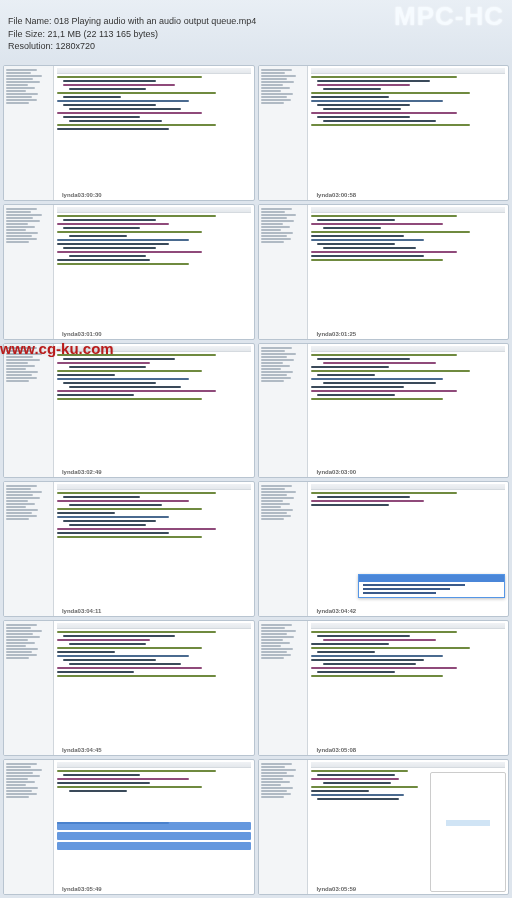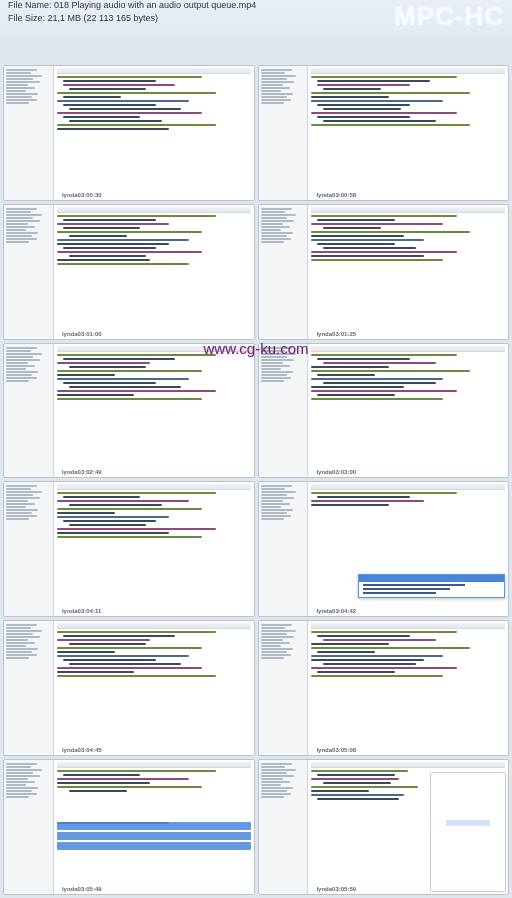--- a/index.html
+++ b/index.html
@@ -1,48 +1,49 @@
 <!DOCTYPE html>
 <html><head>
 <meta charset="utf-8">
 <style>
 *{margin:0;padding:0;box-sizing:border-box}
 body{width:512px;height:898px;background:#dee5ed;font-family:Helvetica,Arial,sans-serif;overflow:hidden}
-.header{position:absolute;top:0;left:0;right:0;height:60px;background:linear-gradient(to bottom,rgba(240,245,250,.6),rgba(220,230,240,.3));padding:0 8px;color:#333;font-size:9px;line-height:1.3}
+.header{position:absolute;top:0;left:0;right:0;height:60px;background:linear-gradient(to bottom,rgba(240,245,250,.6),rgba(220,230,240,.3));padding:16px 8px;color:#333;font-size:9px;line-height:1.3}
 .header .logo{position:absolute;top:0;right:8px;font-size:26px;font-weight:700;letter-spacing:1px;color:rgba(245,250,255,.85);text-shadow:0 0 2px #fff}
 .header .row{margin-bottom:1px}
 .grid{position:absolute;top:62px;left:0;right:0;bottom:0;display:grid;grid-template-columns:1fr 1fr;grid-template-rows:repeat(6,1fr);gap:3px;padding:3px}
 .thumb{background:#fff;border:1px solid #b8c4d0;border-radius:2px;overflow:hidden;position:relative;display:flex}
 .sidebar{width:20%;background:#f3f5f7;border-right:1px solid #d0d6dc;padding:2px}
 .sb-line{height:2px;margin:1px 0;background:#b0bac4;border-radius:1px}
 .sb-line.s1{width:70%}.sb-line.s2{width:55%}.sb-line.s3{width:80%}.sb-line.s4{width:60%}
 .sb-line.s5{width:75%}.sb-line.s6{width:50%}.sb-line.s7{width:65%}.sb-line.s8{width:45%}
 .sb-line.s9{width:72%}.sb-line.s10{width:58%}.sb-line.s11{width:68%}.sb-line.s12{width:52%}
 .main{flex:1;padding:2px 3px;position:relative}
 .tb{height:6px;background:linear-gradient(to bottom,#f0f2f5,#e4e8ec);margin-bottom:2px;border-bottom:1px solid #d5dadf}
 .ln{height:2px;margin:2px 0;background:#3a4a5a;border-radius:1px}
 .ln.c1{background:#6f8a3f}.ln.c2{background:#8f4a7a}.ln.c3{background:#4a6a8f}.ln.w9{width:82%}.ln.w8{width:75%}.ln.w7{width:68%}
 .ln.w6{width:58%}.ln.w5{width:48%}.ln.w4{width:40%}.ln.w3{width:30%}
 .ln.i1{margin-left:6px}.ln.i2{margin-left:12px}
 .wm{position:absolute;left:8px;bottom:2px;font-size:6px;color:#666;font-weight:700}
-.url-wm{position:absolute;top:340px;left:0;right:0;text-align:center;font-size:15px;font-weight:400;color:#701a75;text-shadow:0 0 3px rgba(0,0,0,.15);z-index:90;pointer-events:none}
+.url-wm{position:absolute;top:340px;left:0;right:0;font-size:15px;font-weight:700;color:#b91c1c;text-shadow:0 0 3px rgba(0,0,0,.15);z-index:90;pointer-events:none}
 .hl{position:absolute;left:3px;right:3px;height:8px;background:#4a86d8;opacity:.85;border-radius:1px}
 .popup{position:absolute;left:25%;right:3px;height:24px;bottom:18px;background:#fff;border:1px solid #5596e6;box-shadow:0 1px 3px rgba(0,0,0,.25)}
 .popup .pl{height:2px;margin:2px 4px;background:#3a5a8a}
 .popup .pl.w60{width:60%}.popup .pl.w70{width:70%}.popup .pl.w50{width:50%}
 .popup .hlr{height:7px;background:#4a86d8}
 .preview{position:absolute;right:2px;top:12px;bottom:2px;width:38%;background:#fff;border:1px solid #ccc;border-radius:2px}
 .preview::after{content:"";position:absolute;top:40%;left:20%;right:20%;height:6px;background:#d0e4f5}
 </style>
 </head>
 <body>
 
 <div class="header">
   <div class="row"><span>File Name:</span> <span>018 Playing audio with an audio output queue.mp4</span></div>
   <div class="row"><span>File Size:</span> <span>21,1 MB (22 113 165 bytes)</span></div>
+  <div class="row"><span>Resolution:</span> <span>1280x720</span></div>
   <div class="logo">MPC-HC</div>
 </div>
 
 <div class="url-wm">www.cg-ku.com</div>
 
 <div class="grid">
 
   <div class="thumb">
     <div class="sidebar">
       <div class="sb-line s1"></div>

